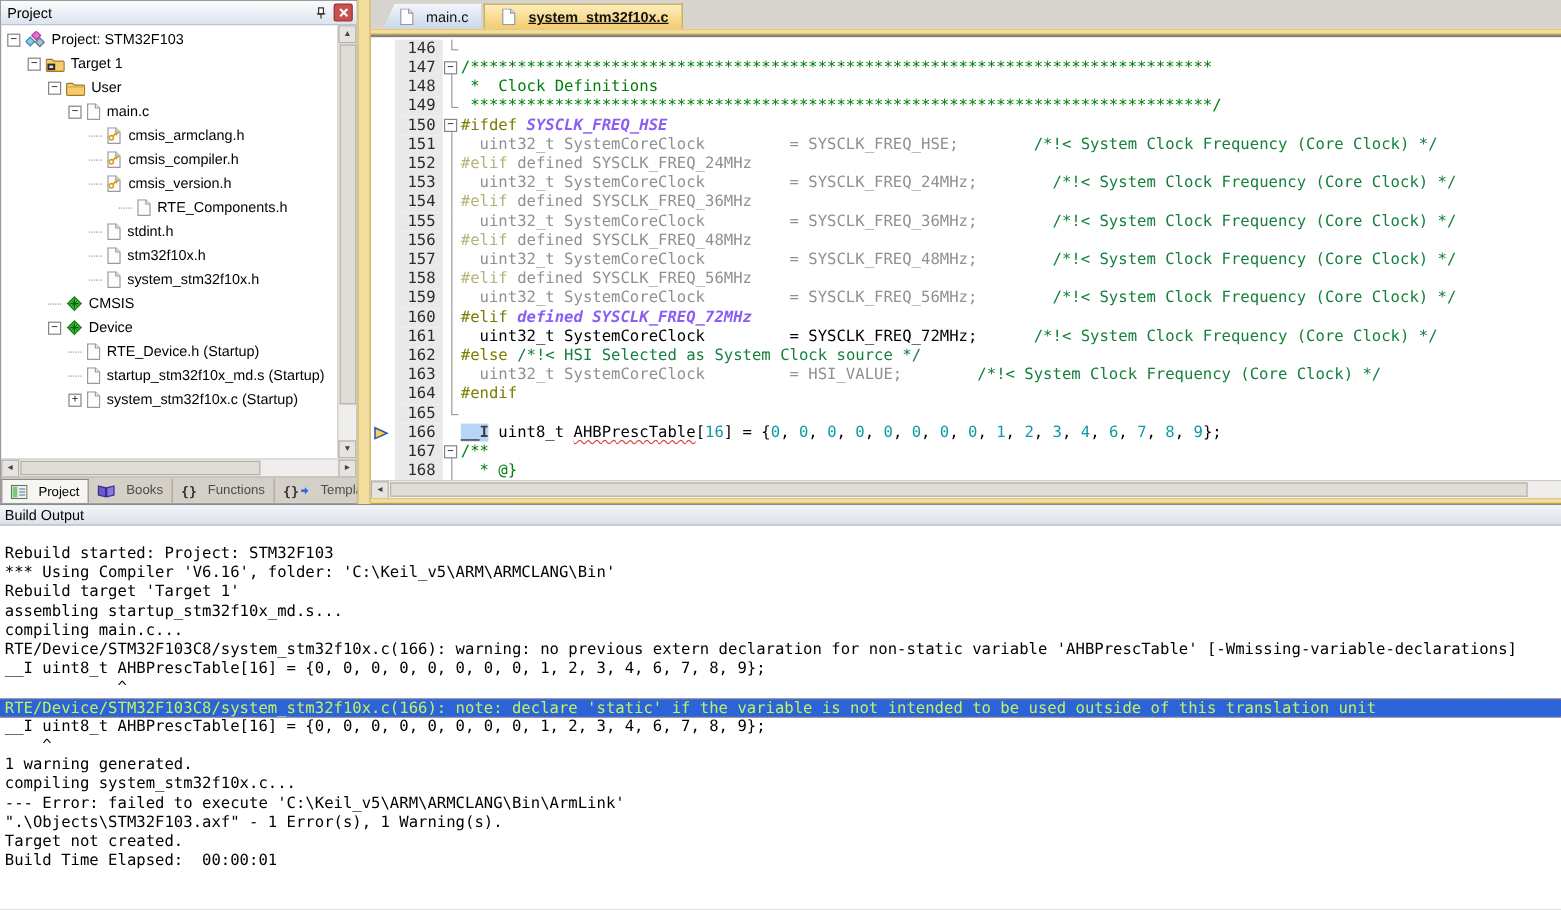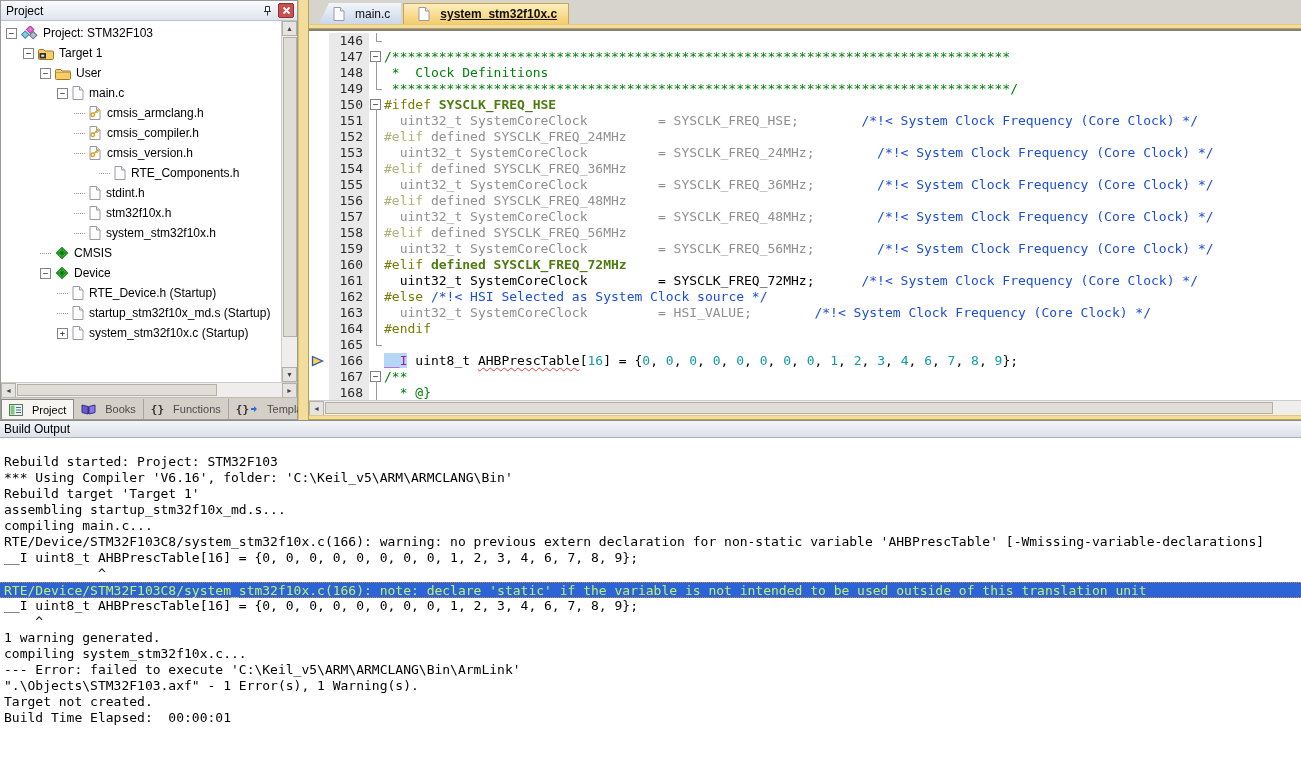--- a/index.html
+++ b/index.html
@@ -60,28 +60,28 @@
   .cmargin { width:20px; flex:none; position:relative; }
   .cmargin svg { position:absolute; left:2px; top:2px; }
   .cnum { width:40px; flex:none; text-align:right; padding-right:6px; background:#e9e9e9; color:#2b2b2b; }
   .cfold { width:15px; flex:none; position:relative; }
   .cfold .vline { position:absolute; left:7px; top:0; height:16px; width:1px; background:#9a9a9a; }
   .cfold .vline.half { height:8px; }
   .cfold .hstub { position:absolute; left:7px; top:8px; width:6px; height:1px; background:#9a9a9a; }
   .cfold .fbox { position:absolute; left:1px; top:2px; margin:0; }
   .ctext { flex:1; min-width:0; white-space:pre; color:#000; }
   .ctext .cmt  { color:#00800a; }
-  .ctext .lcmt { color:#1d4ed8; }
+  .ctext .lcmt { color:#15803d; }
   .ctext .pp   { color:#7b7b00; }
   .ctext .ppd  { color:#b3b377; }
   .ctext .gray { color:#909090; }
   .ctext .code { color:#000; }
-  .ctext .bold { color:#4d7c0f; font-weight:bold; }
+  .ctext .bold { color:#8b5cf6; font-weight:bold;font-style:italic; }
   .ctext .num  { color:#0f9aa5; }
-  .ctext .sel  { background:#b7d6f5; color:#a21caf; }
+  .ctext .sel  { background:#b7d6f5; color:#404040;font-weight:bold; }
   .ctext .iderr { color:#000; text-decoration:underline wavy #e04040 1px; text-underline-offset:2px; }
 
   
   #build-output { height:338px; flex:none; display:flex; flex-direction:column; background:#fff; border-top:1px solid #8c8c8c; }
   #bo-header { height:17px; flex:none; display:flex; align-items:center; padding-left:4px; font-size:12px; color:#000;
     background:linear-gradient(#f3f5f8,#dce1e9); border-bottom:1px solid #a9b0bc; }
   #bo-content { flex:1; overflow:hidden; padding-top:16px; font:13px/16px "DejaVu Sans Mono",monospace; color:#000; }
   .bo-line { height:16px; white-space:pre; padding-left:4px; }
   .bo-line.hl { background:#2c63d6; color:#bef264; border-top:1px dotted #cf8a4a; border-bottom:1px dotted #cf8a4a; }
 </style>

